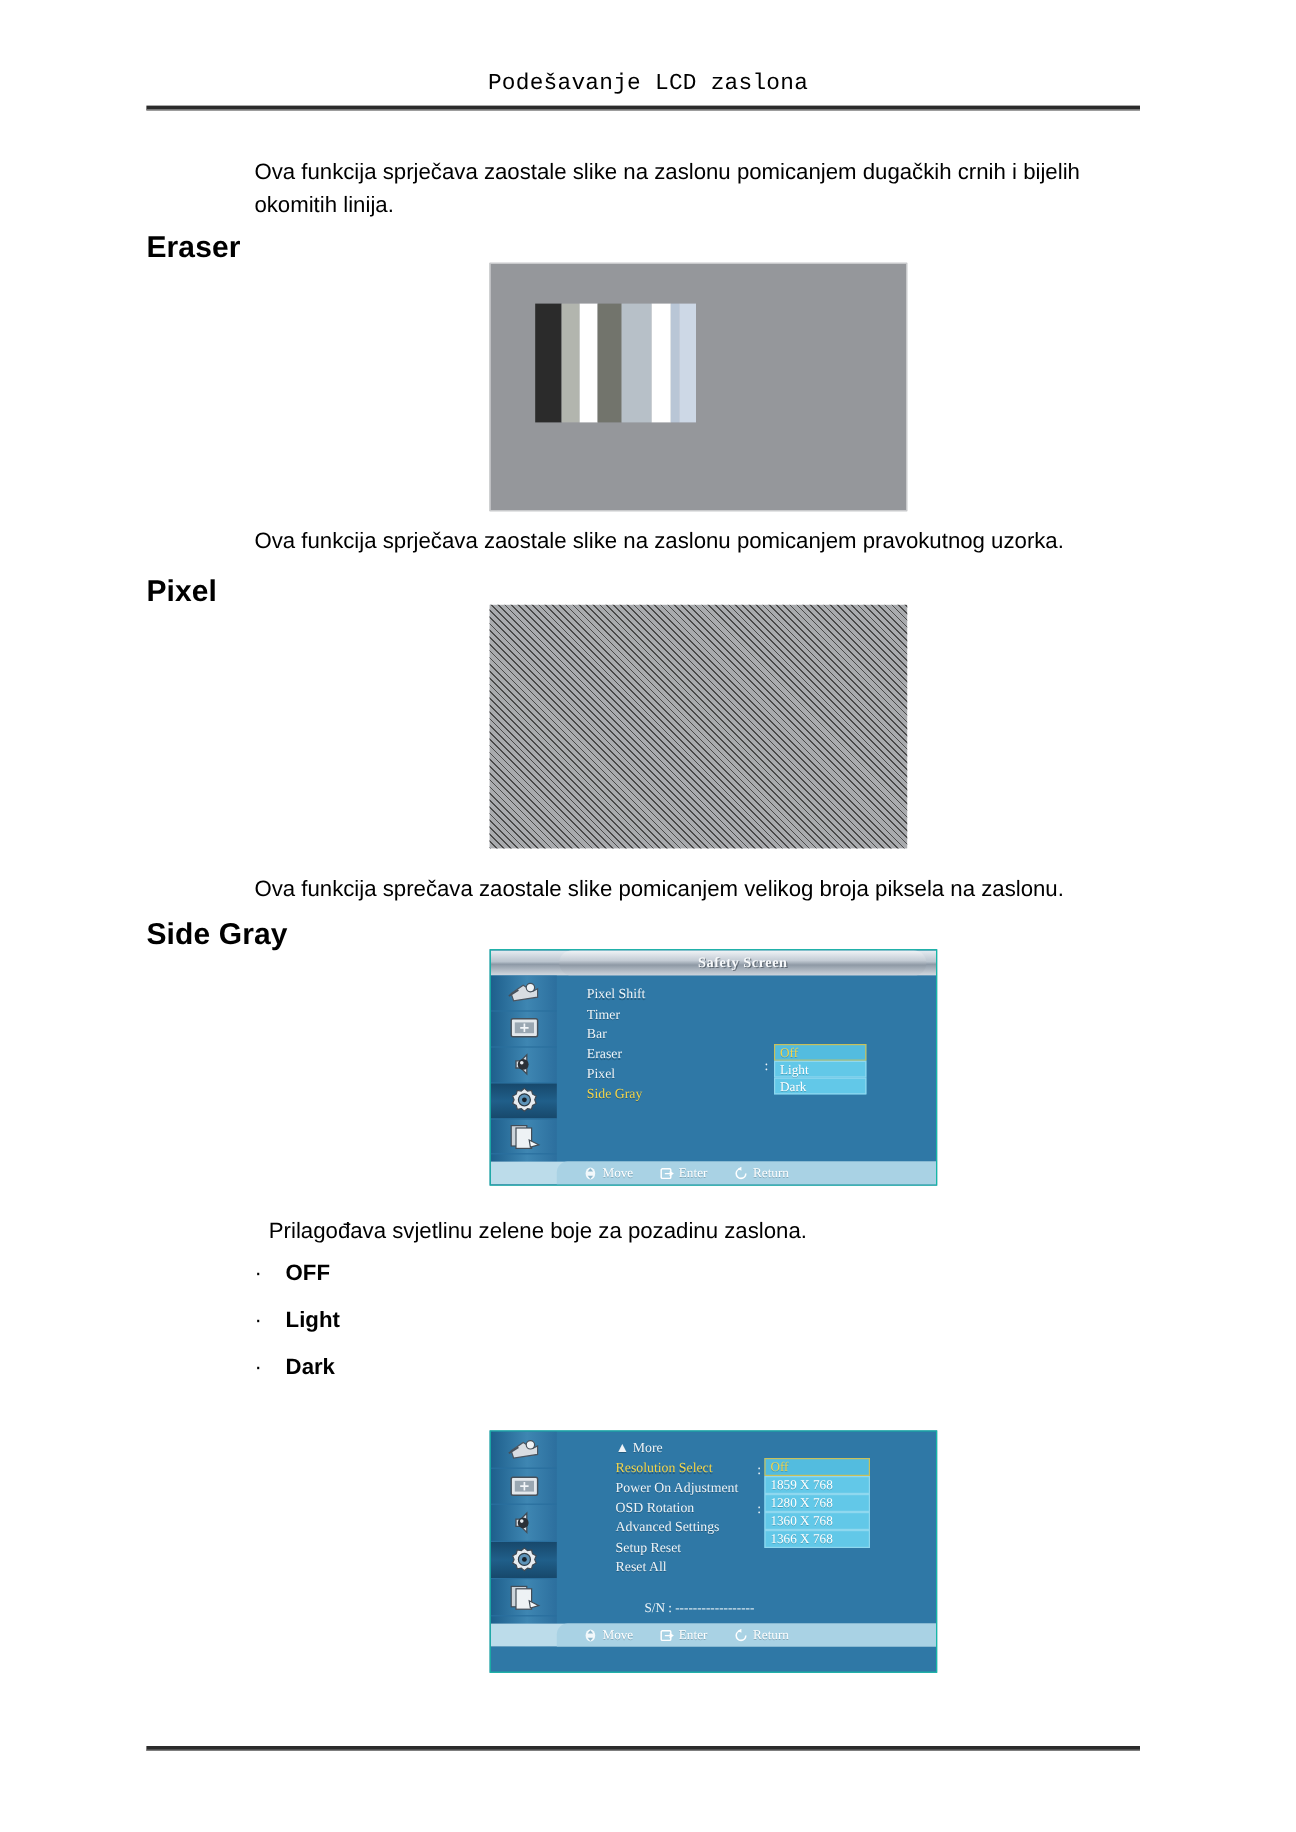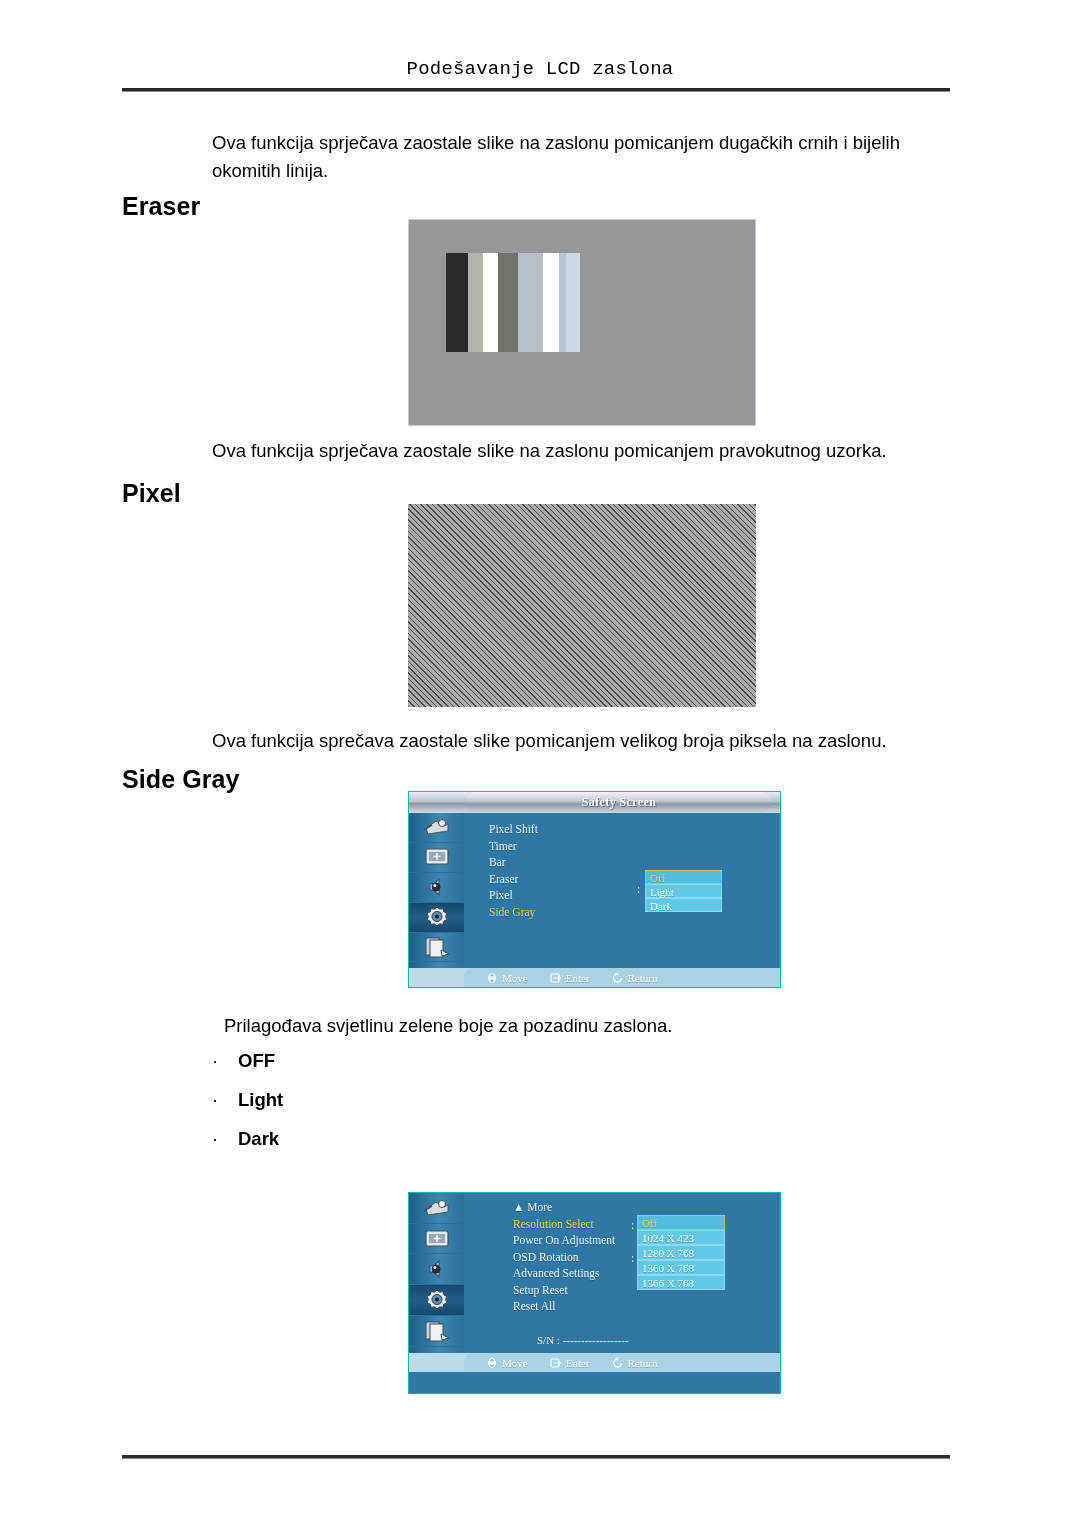--- a/index.html
+++ b/index.html
@@ -486,21 +486,21 @@
           <div class="mi">Power On Adjustment</div>
           <div class="mi">OSD Rotation</div>
           <div class="mi">Advanced Settings</div>
           <div class="mi">Setup Reset</div>
           <div class="mi">Reset All</div>
         </div>
       <div class="colon" style="left:222px; top:24px;">:</div>
       <div class="colon" style="left:222px; top:57px;">:</div>
       <div class="opts opts-setup">
           <div class="opt hi">Off</div>
-          <div class="opt">1024 X 423</div>
+          <div class="opt">1859 X 768</div>
           <div class="opt">1280 X 768</div>
           <div class="opt">1360 X 768</div>
           <div class="opt">1366 X 768</div>
         </div>
 
       <div class="sn">S/N : ------------------</div>
 
       <div class="osd-foot">
         <div class="osd-foot-inner">
             <div class="foot-item">

